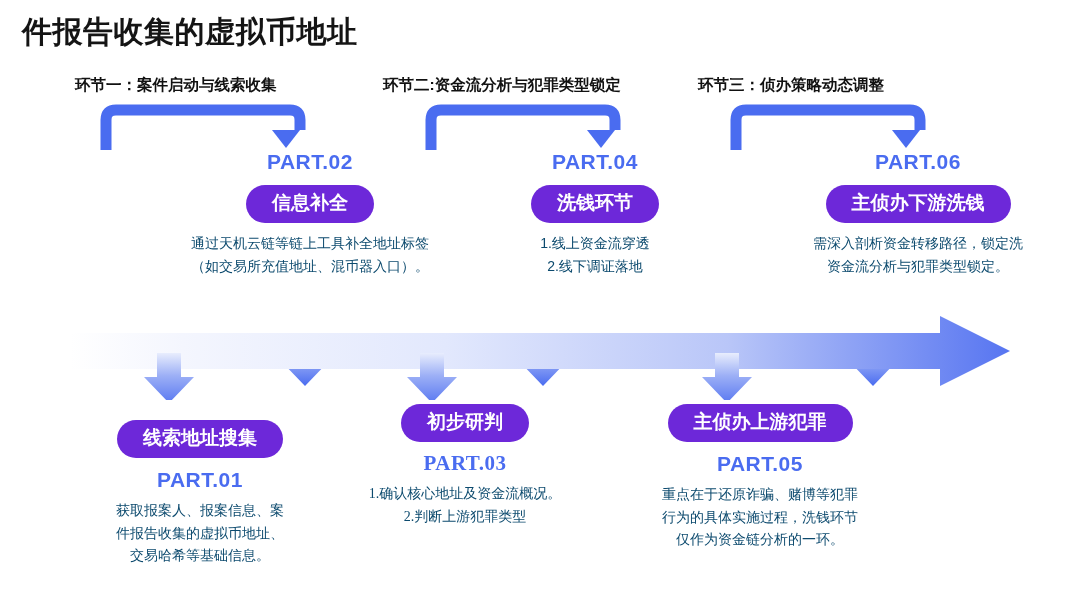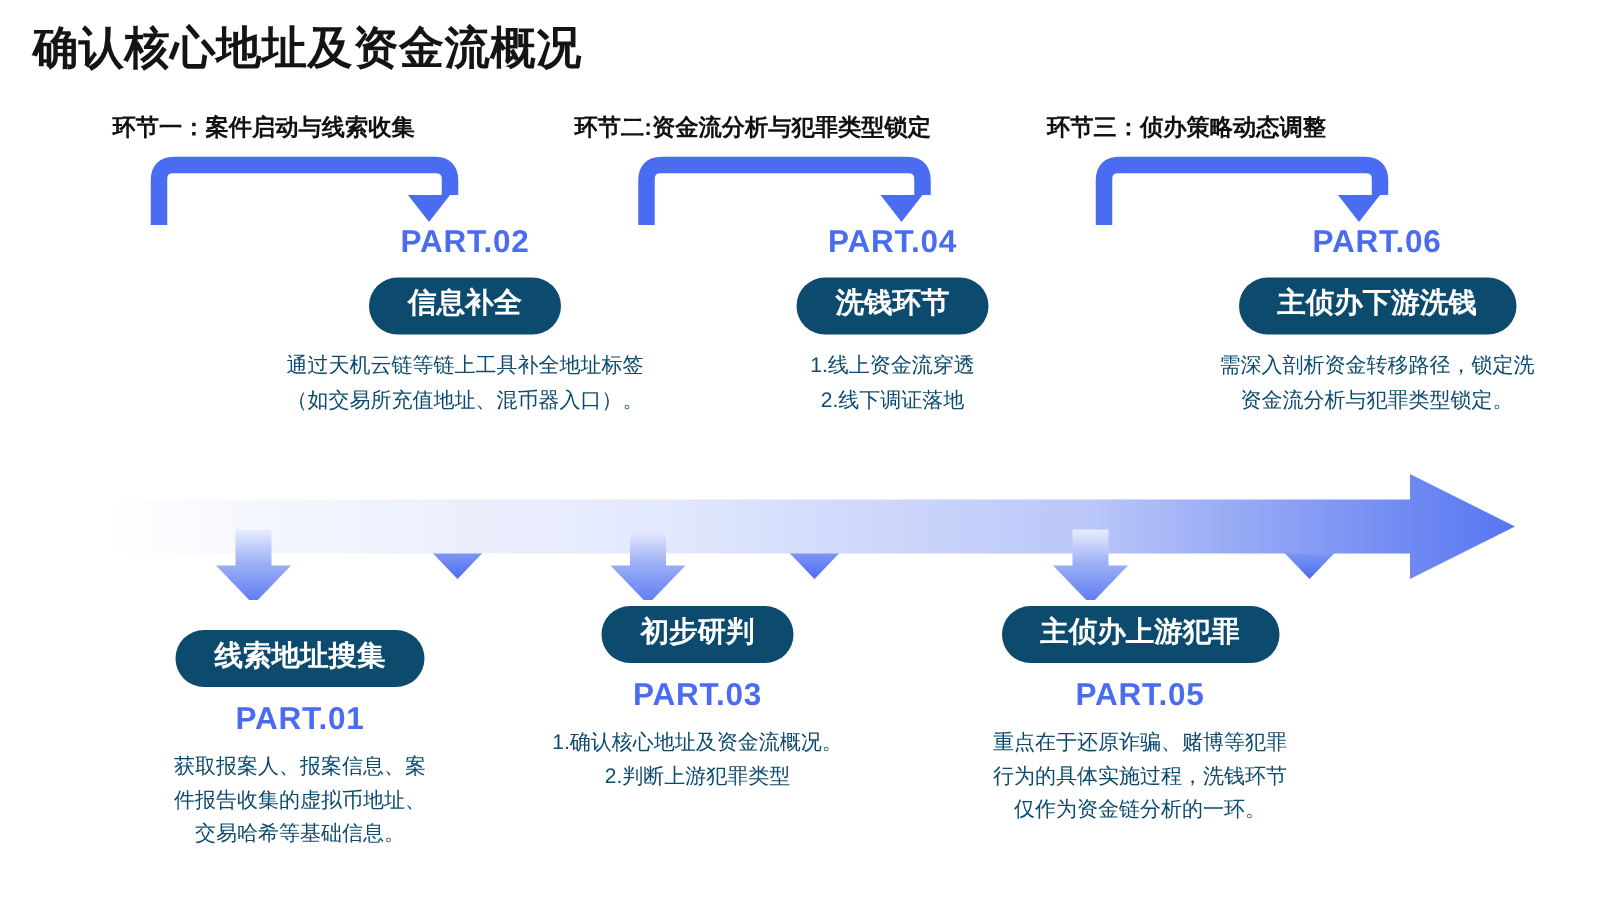--- a/index.html
+++ b/index.html
@@ -42,21 +42,21 @@
   
   .col{position:absolute;text-align:center;}
 
   .part-label{
     font-size:21px;font-weight:bold;color:#4a6cf0;
     letter-spacing:0.5px;line-height:1.1;
     white-space:nowrap;
   }
   .pill{
     display:inline-block;
-    background:#0c4a6e;
+    background:#6d28d9;
     color:#ffffff;
     font-size:19px;font-weight:bold;
     border-radius:999px;
     padding:7px 26px 9px 26px;
     line-height:1.15;
     white-space:nowrap;
     box-sizing:border-box;
   }
   .desc{
     font-size:14px;
@@ -67,35 +67,35 @@
   }
 
   
   .upper.c2{left:155px;top:150px;width:310px;}
   .upper.c4{left:455px;top:150px;width:280px;}
   .upper.c6{left:758px;top:150px;width:320px;}
   .upper .pill{margin-top:12px;}
 
   
   .lower.c1{left:50px;top:420px;width:300px;}
-  .lower.c3{left:320px;top:404px;width:290px;}
+  .lower.c3{left:320px;top:404px;width:290px;font-family:Liberation Serif, serif;}
   .lower.c5{left:610px;top:404px;width:300px;}
   .lower .part-label{margin-top:10px;}
   .lower .desc{margin-top:8px;}
 
   
   .axis{position:absolute;left:0;top:300px;width:1080px;height:100px;}
   .axis svg{display:block;}
 </style>
 </head>
 <body>
 
 <div class="stage">
 
-  <div class="page-title">确认核心地址及资金流概况</div>
+  <div class="page-title">件报告收集的虚拟币地址</div>
 
   <div class="phase-header p1">环节一：案件启动与线索收集</div>
   <div class="phase-header p2">环节二:资金流分析与犯罪类型锁定</div>
   <div class="phase-header p3">环节三：侦办策略动态调整</div>
 
   <div class="bracket b1">
     <svg width="210" height="48" viewBox="0 0 210 48">
       <path d="M6 46 L6 16 Q6 6 16 6 L190 6 Q200 6 200 16 L200 26" fill="none" stroke="#4a6cf0" stroke-width="11" stroke-linecap="butt"></path>
       <path d="M186 26 L200 44 L214 26 Z" fill="#4a6cf0" transform="translate(-14,0)"></path>
     </svg>

